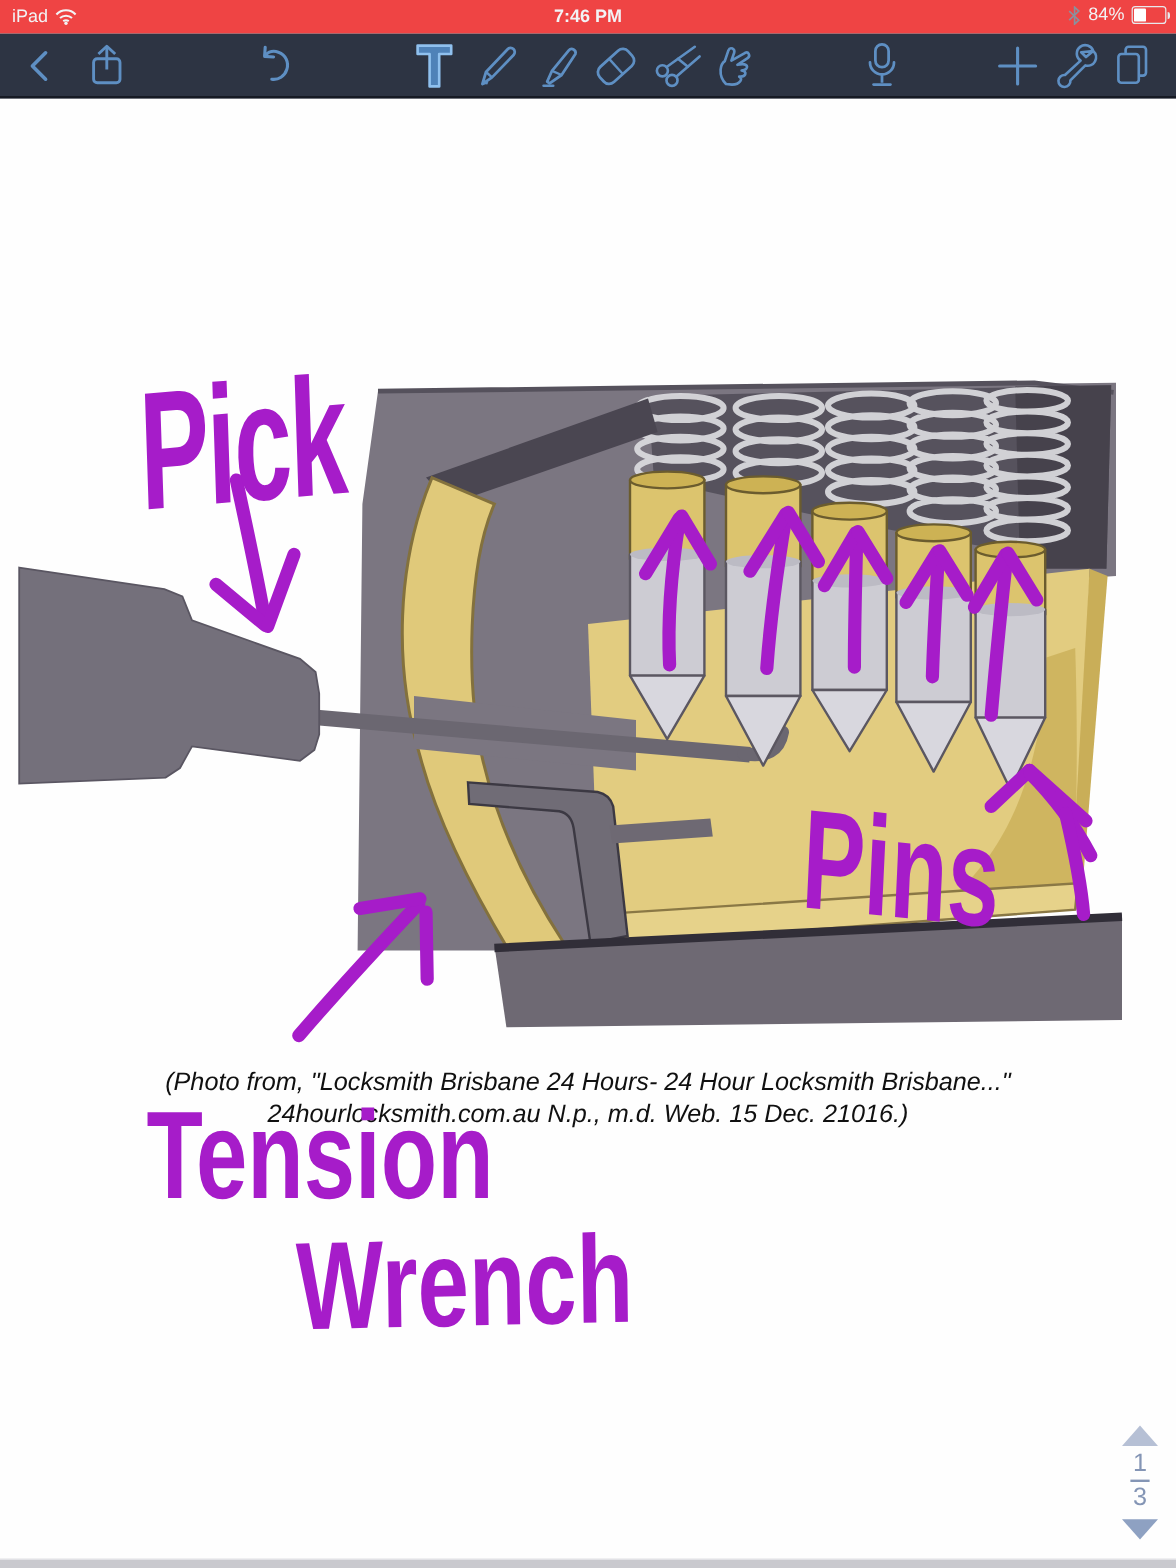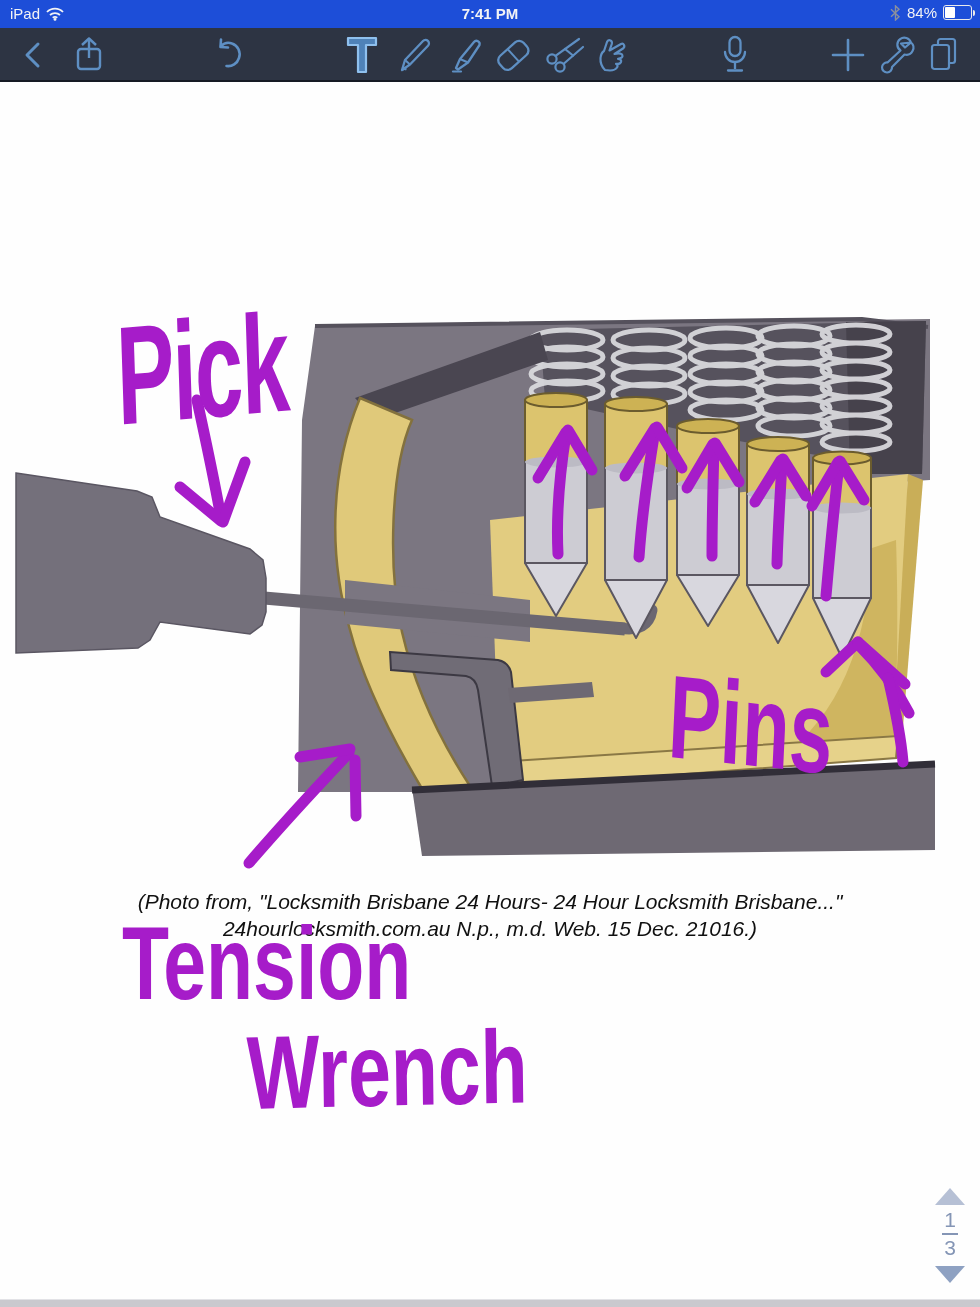--- a/index.html
+++ b/index.html
@@ -4,21 +4,21 @@
 <style>
   html,body{margin:0;padding:0;}
   body{
     width:980px;height:1307px;position:relative;overflow:hidden;
     background:#ffffff;font-family:"Liberation Sans",sans-serif;
     -webkit-font-smoothing:antialiased;
   }
   
   .statusbar{
     position:absolute;left:0;top:0;width:980px;height:28px;
-    background:#1d4ed8;color:#f2f3f5;font-size:15px;z-index:30;
+    background:#ef4444;color:#f2f3f5;font-size:15px;z-index:30;
   }
   .sb-left{position:absolute;left:10px;top:5px;display:flex;align-items:center;gap:6px;}
   .sb-time{position:absolute;left:0;right:0;top:5px;text-align:center;font-weight:bold;}
   .sb-right{position:absolute;right:8px;top:4px;display:flex;align-items:center;gap:6px;}
   .sb-batt{position:relative;width:27px;height:13px;border:1px solid #e8e9ec;border-radius:3px;}
   .sb-batt .fill{position:absolute;left:1px;top:1px;bottom:1px;width:10px;background:#ffffff;border-radius:1px;}
   .sb-batt .nub{position:absolute;right:-4px;top:3.5px;width:2.5px;height:6px;background:#e8e9ec;border-radius:0 2px 2px 0;}
   
   .toolbar{
     position:absolute;left:0;top:28px;width:980px;height:52px;
@@ -55,21 +55,21 @@
 <div class="statusbar">
   <div class="sb-left">
     <span>iPad</span>
     <svg width="18" height="14" viewBox="0 0 18 14">
       <path d="M1,5 A11,11 0 0 1 17,5" fill="none" stroke="#f2f3f5" stroke-width="1.8"></path>
       <path d="M4,8 A7.5,7.5 0 0 1 14,8" fill="none" stroke="#f2f3f5" stroke-width="1.8"></path>
       <path d="M6.7,10.7 A4,4 0 0 1 11.3,10.7" fill="none" stroke="#f2f3f5" stroke-width="1.8"></path>
       <circle cx="9" cy="12.4" r="1.4" fill="#f2f3f5"></circle>
     </svg>
   </div>
-  <div class="sb-time">7:41 PM</div>
+  <div class="sb-time">7:46 PM</div>
   <div class="sb-right">
     <svg width="11" height="16" viewBox="0 0 11 16">
       <path d="M1,4.2 L9,11.8 L5.5,15 L5.5,1 L9,4.2 L1,11.8" fill="none" stroke="#8b909c" stroke-width="1.4"></path>
     </svg>
     <span>84%</span>
     <span class="sb-batt">
         <span class="fill"></span>
         <span class="nub"></span>
       </span>
   </div>

